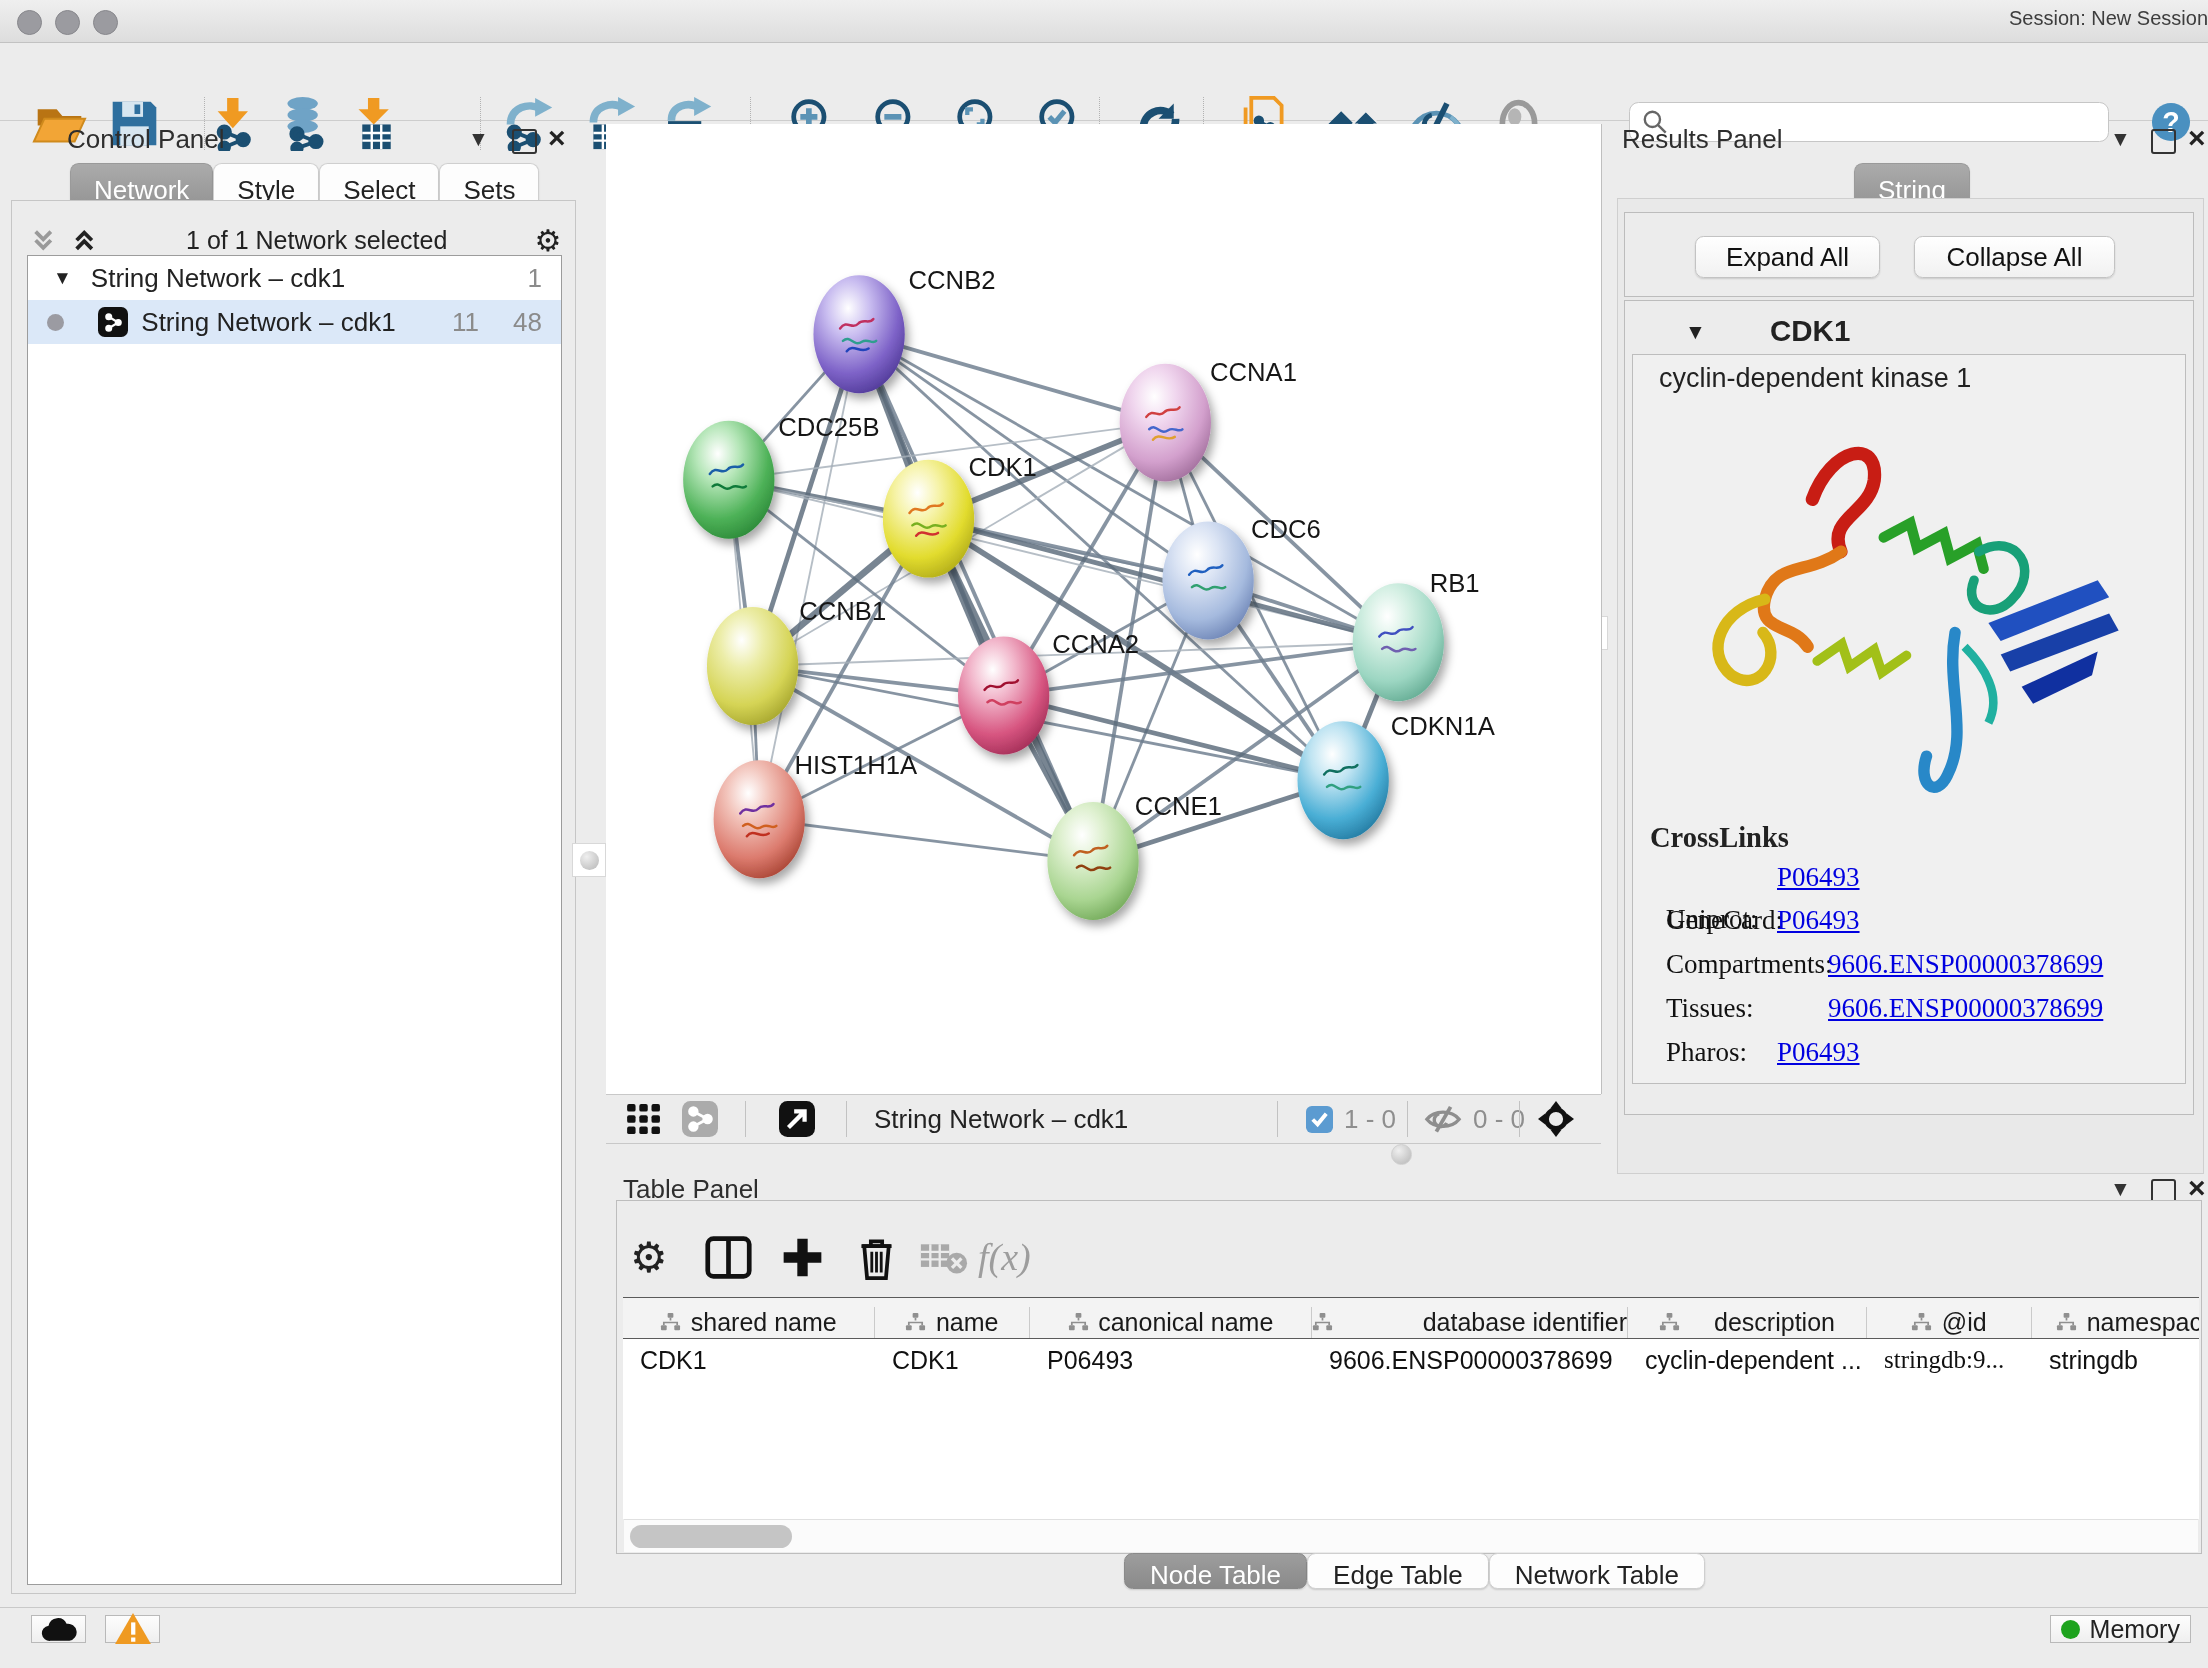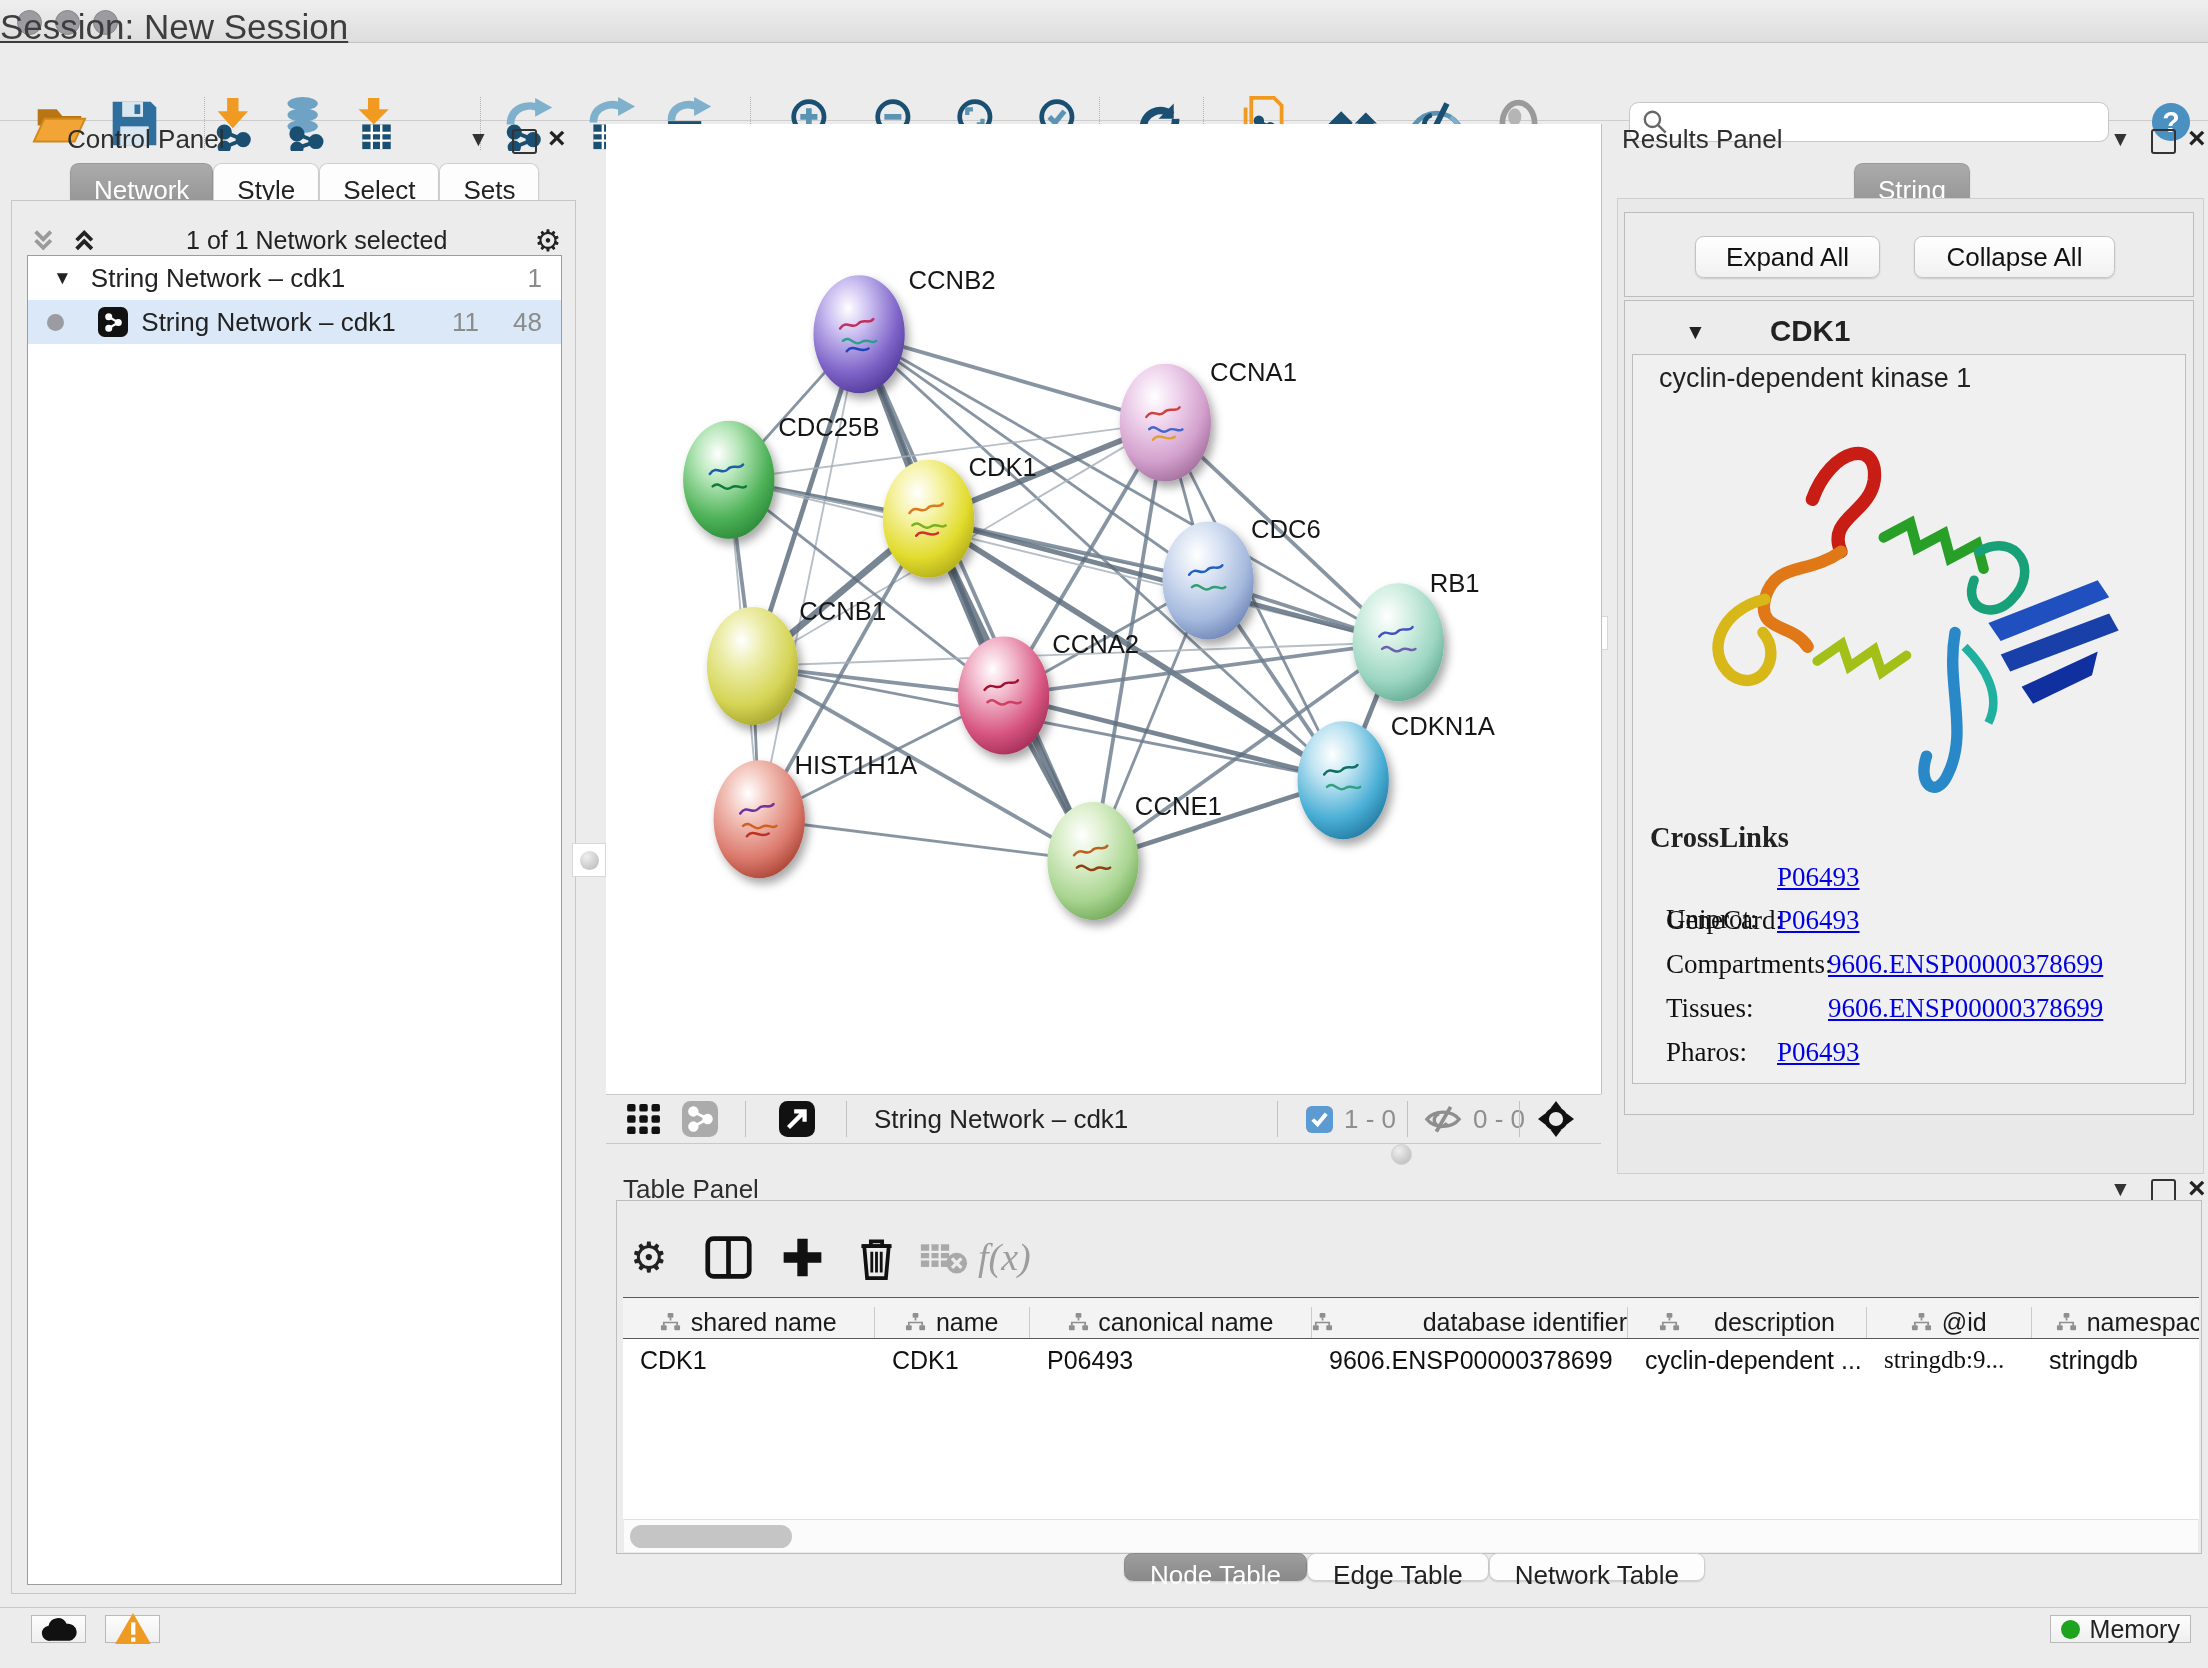--- a/index.html
+++ b/index.html
@@ -3,21 +3,21 @@
 <meta charset="utf-8">
 <style>
   html,body{margin:0;padding:0;background:#dcdcdc;}
   .window{position:relative;width:2208px;height:1668px;background:#ececec;overflow:hidden;
           font-family:"Liberation Sans",sans-serif;color:#222;}
   .abs{position:absolute;}
   
   .titlebar{left:0;top:0;width:2208px;height:42px;background:linear-gradient(#efefef,#dddddd);
             border-bottom:1px solid #c2c2c2;}
   .traffic{top:9.5px;width:23px;height:23px;border-radius:50%;background:#9b9ba0;border:1px solid #87878c;}
-  .title-text{left:0;right:0;top:6.7px;text-align:left;font-size:35px;color:#3d3d3d;text-decoration:underline;}
+  .title-text{left:0;right:0;top:6.7px;text-align:right;font-size:20px;color:#3d3d3d;}
   
   .toolbar{left:0;top:43px;width:2208px;height:77px;background:#ececec;border-bottom:1px solid #cdcdcd;}
   .ticon{position:absolute;top:53px;width:55px;height:55px;}
   .tsep{position:absolute;top:54px;height:53px;border-left:1.9px dotted #b2b2b2;}
   .searchbox{left:1629px;top:59px;width:478px;height:38px;background:#fff;border:1.9px solid #c6c6c6;
              border-radius:9.5px;display:flex;align-items:center;}
   .searchbox input{border:none;outline:none;flex:1;font-size:25px;font-family:"Liberation Sans",sans-serif;background:transparent;}
   
   .panel-title{font-size:26px;color:#2e2e2e;}
   .mini-caret{font-size:21px;color:#333;}
@@ -58,21 +58,21 @@
   .tp-icon{position:absolute;top:1233px;width:49px;height:49px;}
   .tp-table{left:623px;top:1297px;width:1576px;height:221px;background:#fff;border-top:1.9px solid #5a5a5a;overflow:hidden;}
   .tp-hrow{display:flex;height:40px;background:#f3f3f3;border-bottom:1.9px solid #5a5a5a;}
   .tp-hcell{display:flex;align-items:center;justify-content:center;gap:9.5px;font-size:25px;color:#1a1a1a;
             border-right:1px solid #cacaca;box-sizing:border-box;flex:none;overflow:hidden;white-space:nowrap;margin-top:9px;}
   .tp-drow{display:flex;height:42px;}
   .tp-dcell{display:flex;align-items:center;padding-left:17px;font-size:25px;color:#111;flex:none;
             box-sizing:border-box;overflow:hidden;white-space:nowrap;}
   .tp-scroll{left:624px;top:1519px;width:1574px;height:32px;background:#fbfbfb;border-top:1px solid #e0e0e0;}
   .tp-thumb{position:absolute;left:5.7px;top:4.8px;width:162px;height:23px;background:#c5c5c5;border-radius:11.4px;}
-  .tp-tabs{left:1124px;top:1553px;display:flex;height:28px;}
+  .tp-tabs{left:1124px;top:1553px;display:flex;height:36px;}
   .tp-tab{padding:0 25px;line-height:42px;font-size:26px;background:#fdfdfd;border:1px solid #cfcfcf;
           border-radius:8.6px;color:#222;box-shadow:0 1px 1.9px rgba(0,0,0,.15);}
   .tp-tab.sel{background:linear-gradient(#9d9d9d,#8a8a8a);color:#fff;border-color:#8a8a8a;}
   
   .statusbar{left:0;top:1607px;width:2208px;height:61px;background:#ececec;border-top:1px solid #c9c9c9;}
   .sq-btn{position:absolute;top:1615px;height:28px;background:linear-gradient(#fdfdfd,#efefef);
           border:1.9px solid #b9b9b9;display:flex;align-items:center;justify-content:center;box-sizing:border-box;}
 </style>
 </head>
 <body>

